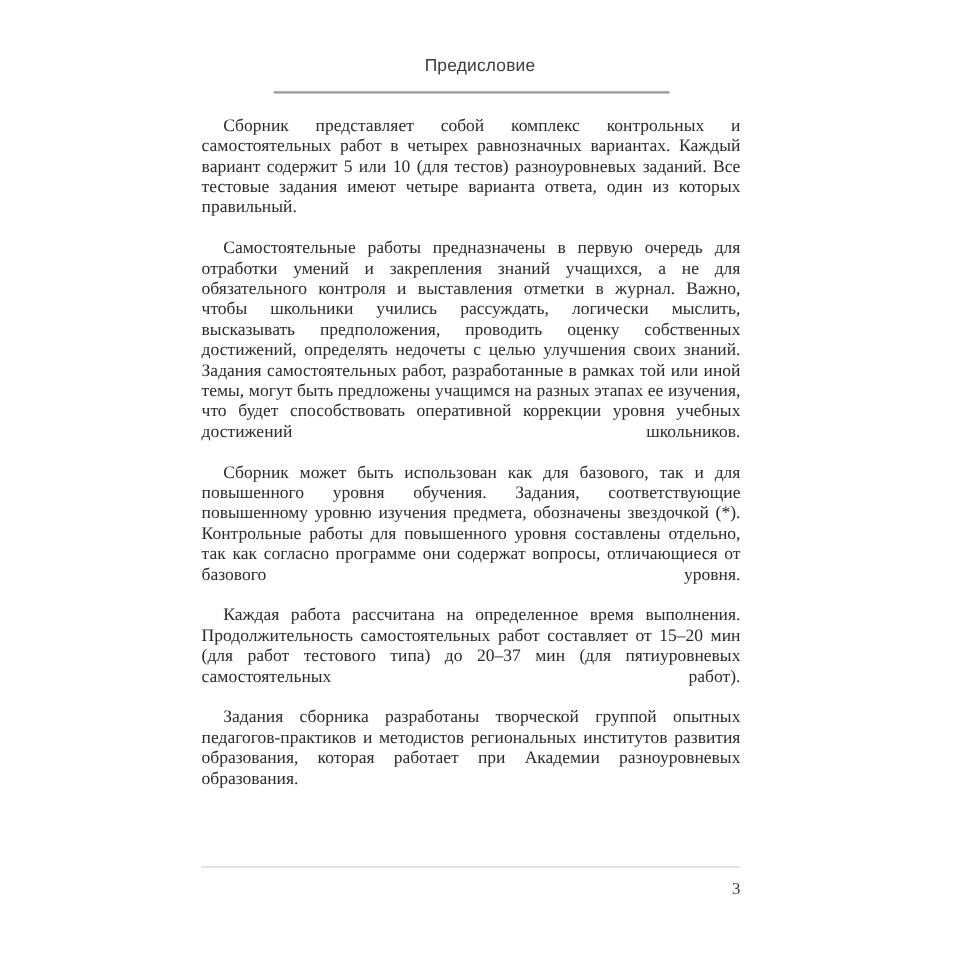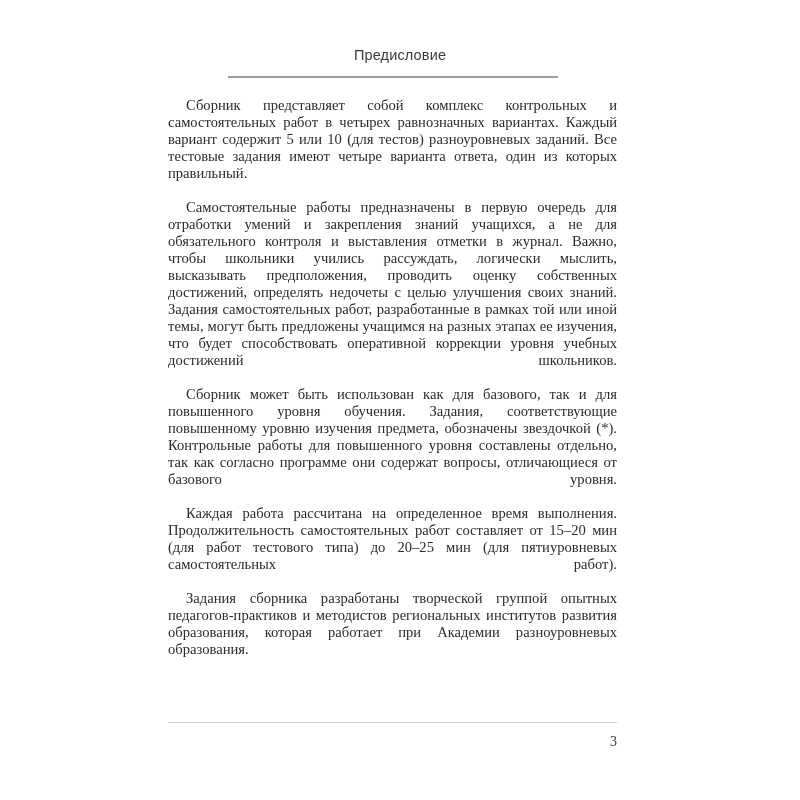--- a/index.html
+++ b/index.html
@@ -108,21 +108,21 @@
   <div class="running-head">
     <span class="running-head-title">Предисловие</span>
   </div>
 
   <div class="rule-top"></div>
 
   <div class="textblock">
     <p>Сборник представляет собой комплекс контрольных и самостоятельных работ в четырех равнозначных вариантах. Каждый вариант содержит 5 или 10 (для тестов) разноуровневых заданий. Все тестовые задания имеют четыре варианта ответа, один из которых правильный.</p>
     <p>Самостоятельные работы предназначены в первую очередь для отработки умений и закрепления знаний учащихся, а не для обязательного контроля и выставления отметки в журнал. Важно, чтобы школьники учились рассуждать, логически мыслить, высказывать предположения, проводить оценку собственных достижений, определять недочеты с целью улучшения своих знаний. Задания самостоятельных работ, разработанные в рамках той или иной темы, могут быть предложены учащимся на разных этапах ее изучения, что будет способствовать оперативной коррекции уровня учебных достижений школьников.</p>
     <p>Сборник может быть использован как для базового, так и для повышенного уровня обучения. Задания, соответствующие повышенному уровню изучения предмета, обозначены звездочкой (*). Контрольные работы для повышенного уровня составлены отдельно, так как согласно программе они содержат вопросы, отличающиеся от базового уровня.</p>
-    <p>Каждая работа рассчитана на определенное время выполнения. Продолжительность самостоятельных работ составляет от 15–20 мин (для работ тестового типа) до 20–25 мин (для пятиуровневых самостоятельных работ).</p>
+    <p>Каждая работа рассчитана на определенное время выполнения. Продолжительность самостоятельных работ составляет от 15–20 мин (для работ тестового типа) до 20–37 мин (для пятиуровневых самостоятельных работ).</p>
     <p>Задания сборника разработаны творческой группой опытных педагогов-практиков и методистов региональных институтов развития образования, которая работает при Академии разноуровневых образования.</p>
   </div>
 
   <div class="rule-bottom"></div>
 
   <div class="folio">3</div>
 
 </div>
 
 </body></html>

